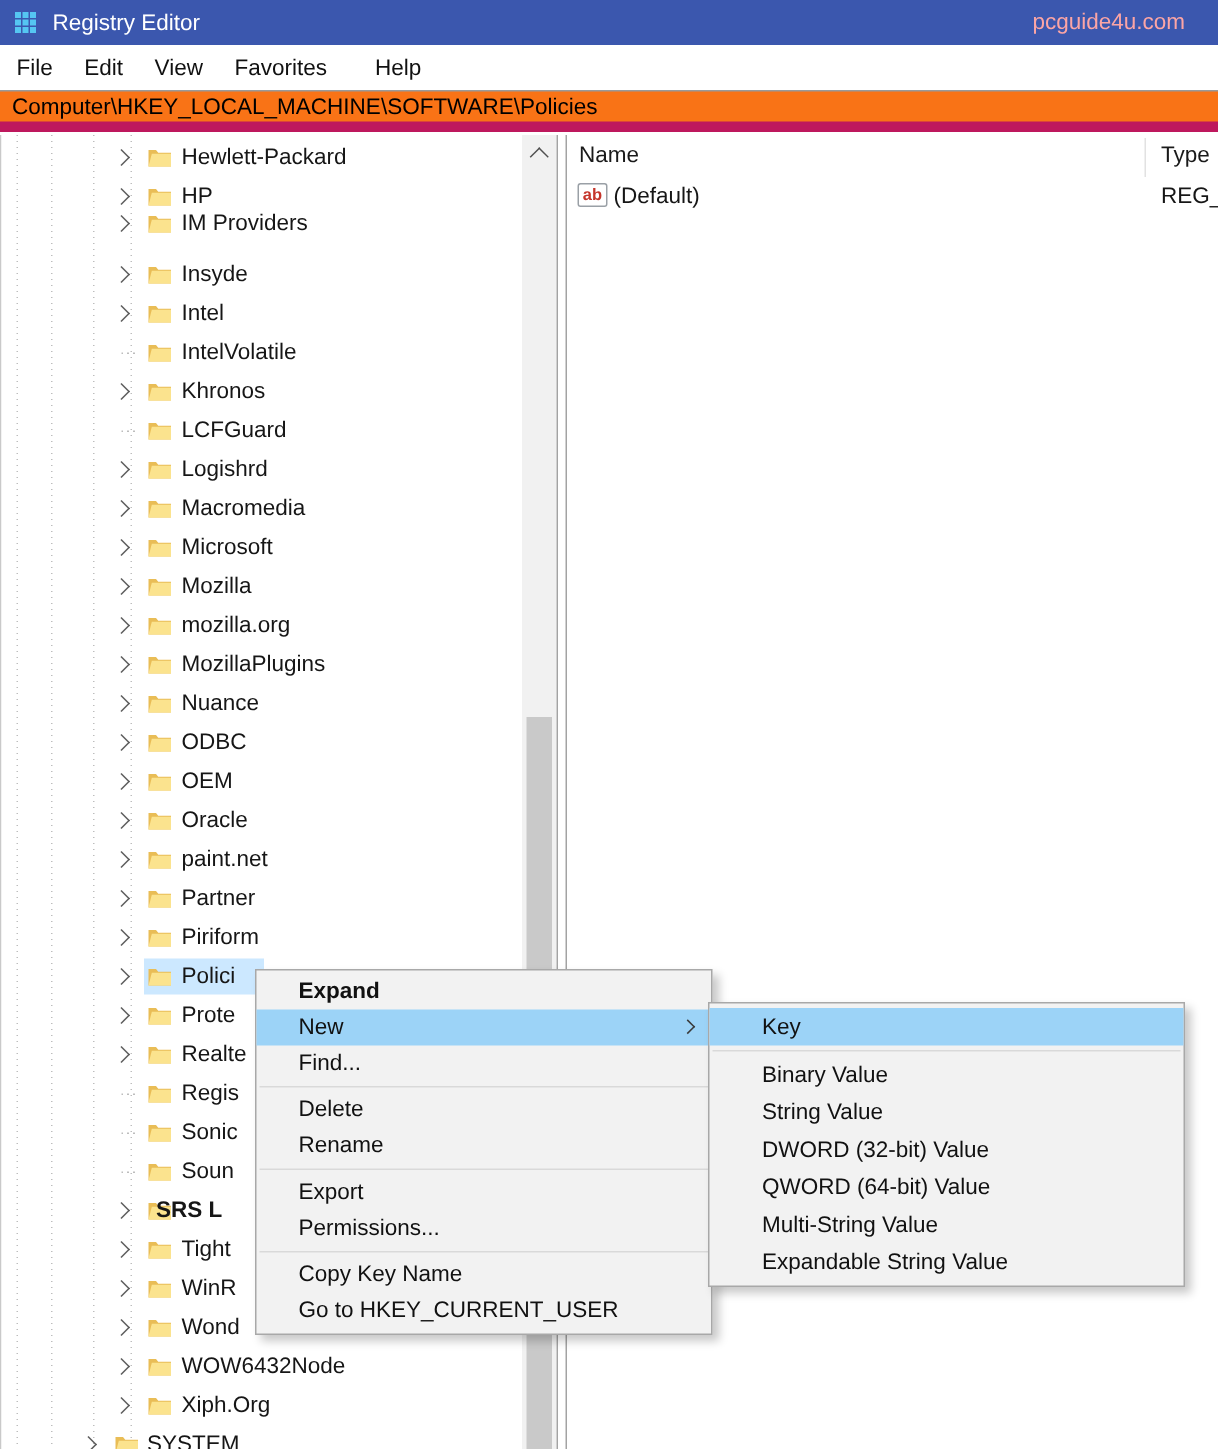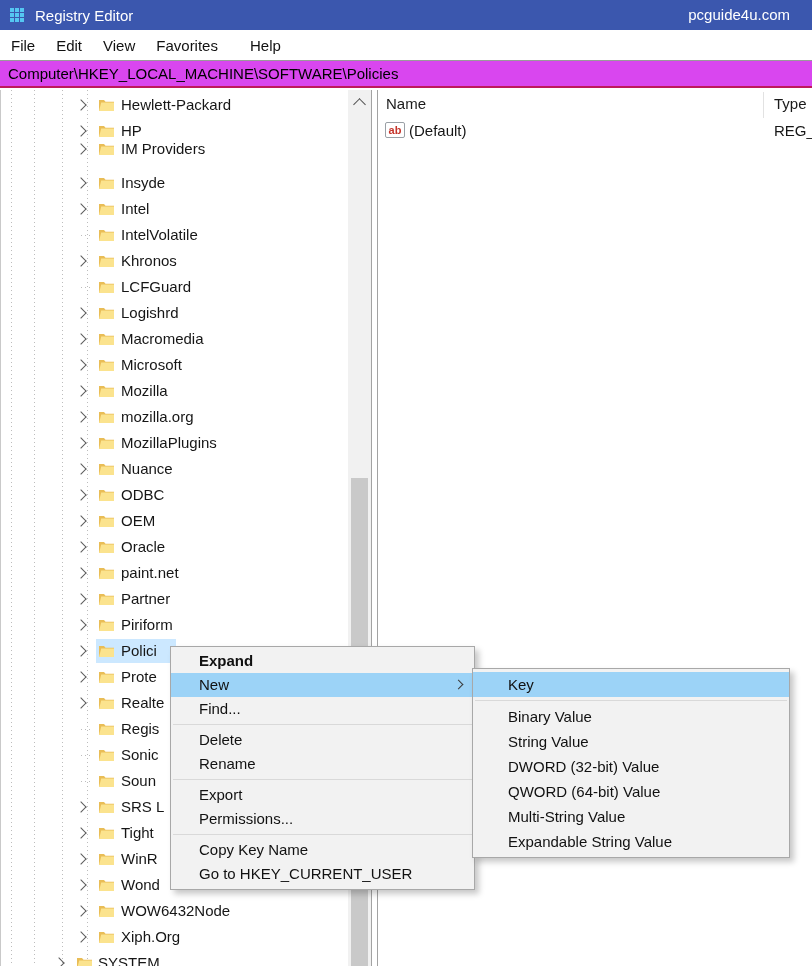--- a/index.html
+++ b/index.html
@@ -5,29 +5,29 @@
   html,body{margin:0;padding:0;background:#fff;}
   .window{position:relative;width:812px;height:966px;overflow:hidden;background:#fff;
           font-family:"Liberation Sans",sans-serif;-webkit-font-smoothing:antialiased;}
   
   .titlebar{position:absolute;left:0;top:0;width:812px;height:30px;background:#3b57ae;
             display:flex;align-items:center;color:#fff;}
   .grid-icon{display:grid;grid-template-columns:repeat(3,4px);grid-template-rows:repeat(3,4px);
              gap:1px;margin-left:10px;}
   .grid-icon i{background:#55c6f2;display:block;}
   .title-text{font-size:15px;margin-left:11px;}
-  .watermark{position:absolute;right:22px;top:6px;font-size:15px;color:#ffffff;}
+  .watermark{position:absolute;right:22px;top:6px;font-size:15px;color:#fca5a5;}
   
   .menubar{position:absolute;left:0;top:30px;width:812px;height:30px;background:#fff;
            display:flex;align-items:center;padding-left:8px;box-sizing:border-box;font-size:15px;color:#111;}
   .menubar .mitem{margin-right:15px;padding:2px 3px;}
   .menubar .mitem:nth-child(4){margin-right:26px;}
   
   .addressbar{position:absolute;left:0;top:60px;width:812px;height:28px;box-sizing:border-box;
-              border-top:1px solid #9a9a9a;border-bottom:2px solid #be185d;background:#d946ef;}
+              border-top:1px solid #9a9a9a;border-bottom:7px solid #be185d;background:#f97316;}
   .addressbar input{border:0;outline:0;width:100%;height:100%;box-sizing:border-box;
               font-family:"Liberation Sans",sans-serif;font-size:15px;color:#000;padding:0 0 0 8px;background:transparent;}
   
   .main{position:absolute;left:0;top:90px;width:812px;height:876px;border-left:1px solid #c9c9c9;box-sizing:border-box;}
   .tree-pane{position:absolute;left:0;top:0;width:347px;height:876px;overflow:hidden;background:#fff;}
   .guide{position:absolute;top:0;bottom:0;width:1px;
          background:repeating-linear-gradient(to bottom,#bdbdbd 0 1px,transparent 1px 4px);}
   .tree-row{position:absolute;left:0;width:347px;height:26px;}
   .selbg{position:absolute;left:95px;top:1px;width:80px;height:24px;background:#cce8ff;}
   .chevron{position:absolute;top:9px;width:7px;height:7px;border-top:1.5px solid #5c5c5c;
@@ -323,21 +323,21 @@
                 <path d="M1 13 L3.2 4.5 H16 V13 Z" fill="#fbe38e"></path>
               </svg></span>
             <span class="tlabel" style="left: 120px;">Soun</span>
           </div>
           <div class="tree-row" style="top: 704px;">
             <span class="chevron" style="left: 76px;"></span>
             <span class="folder" style="left: 97px;"><svg width="17" height="14" viewBox="0 0 17 14">
                 <path d="M1 2 h5 l1.5 1.8 H16 V13 H1 Z" fill="#e9bd56"></path>
                 <path d="M1 13 L3.2 4.5 H16 V13 Z" fill="#fbe38e"></path>
               </svg></span>
-            <span class="tlabel" style="left: 120px;">SRS L</span>
+            <span class="tlabel" style="left: 103px; font-weight: bold;">SRS L</span>
           </div>
           <div class="tree-row" style="top: 730px;">
             <span class="chevron" style="left: 76px;"></span>
             <span class="folder" style="left: 97px;"><svg width="17" height="14" viewBox="0 0 17 14">
                 <path d="M1 2 h5 l1.5 1.8 H16 V13 H1 Z" fill="#e9bd56"></path>
                 <path d="M1 13 L3.2 4.5 H16 V13 Z" fill="#fbe38e"></path>
               </svg></span>
             <span class="tlabel" style="left: 120px;">Tight</span>
           </div>
           <div class="tree-row" style="top: 756px;">

